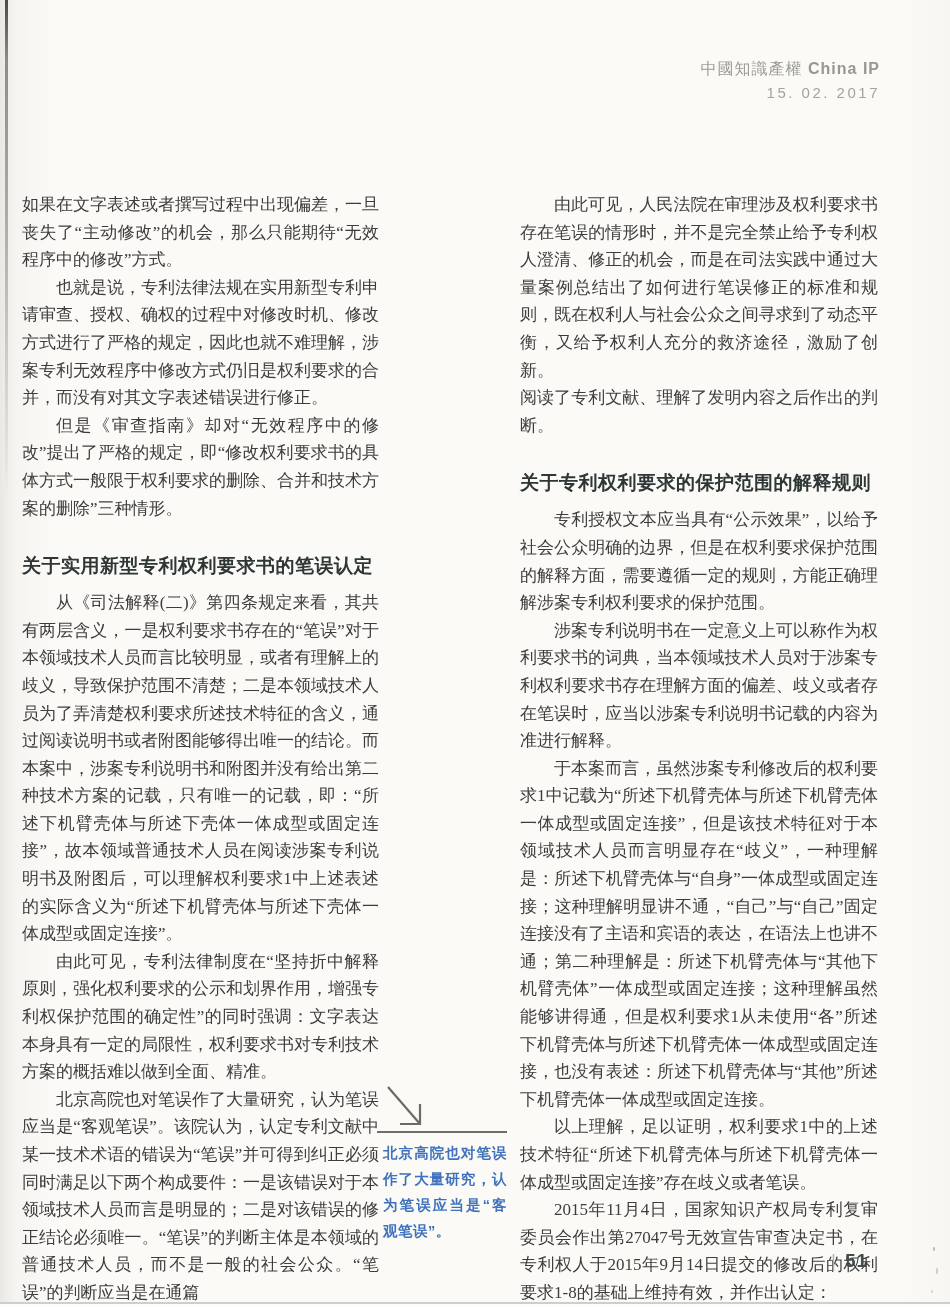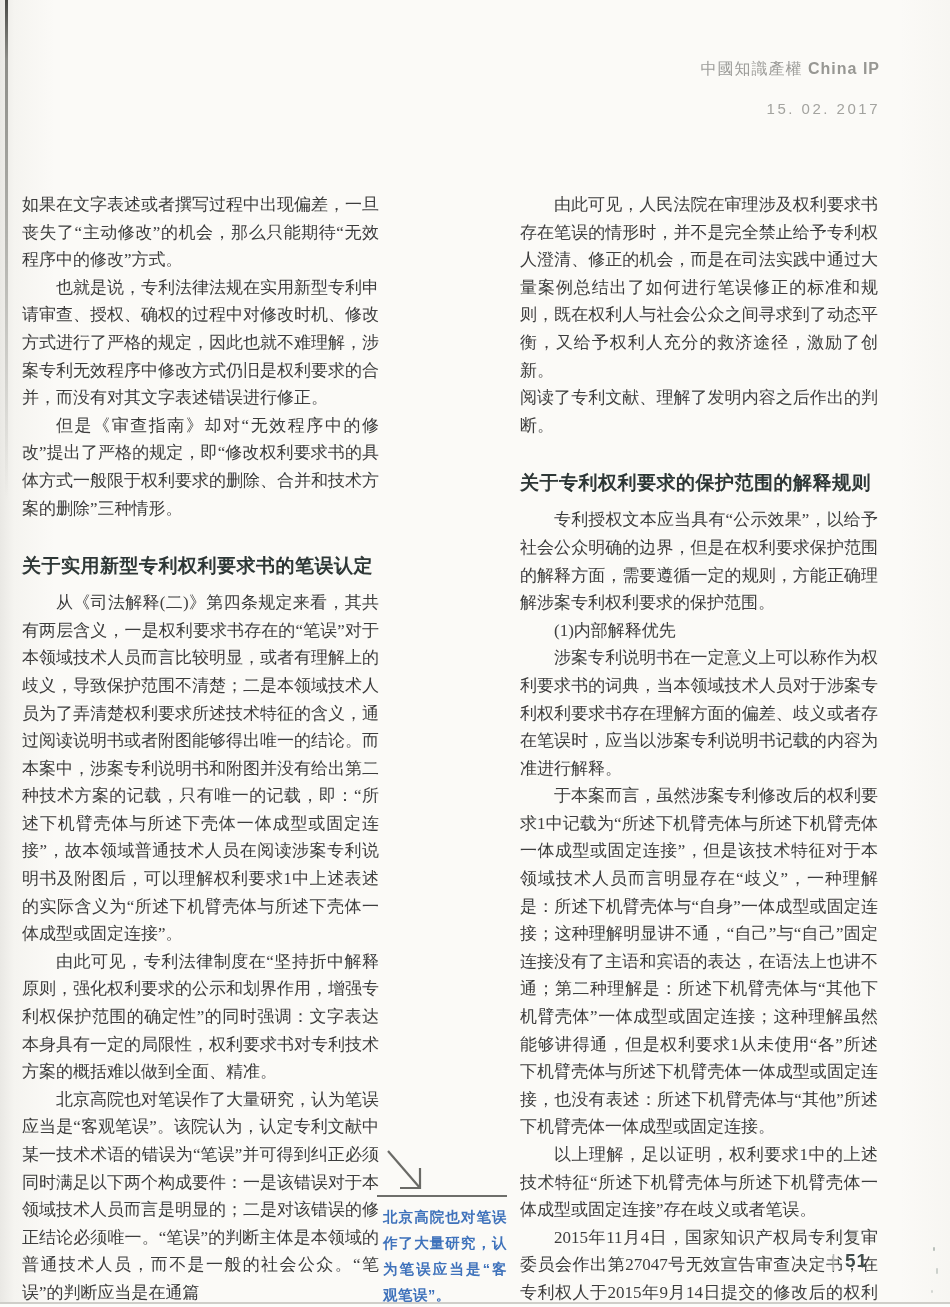--- a/index.html
+++ b/index.html
@@ -7,31 +7,31 @@
     width:950px;height:1307px;position:relative;overflow:hidden;
     background:linear-gradient(90deg,#e9e8e4 0px,#f5f4f0 14px,#fbfaf7 55px,#fbfaf7 900px,#f7f6f2 950px);
     font-family:"Liberation Serif", serif;
   }
   .left-edge-line{position:absolute;left:5px;top:0;width:3px;height:500px;
     background:linear-gradient(#4a4a46 0%,#8d8d88 12%,#aeaea9 45%,rgba(170,170,165,0) 100%);}
   .page-header{position:absolute;top:59px;right:70px;text-align:right;
     font-family:"Liberation Sans", sans-serif;}
   .magazine-line{font-size:16px;color:#9c9c99;letter-spacing:1px;}
   .magazine-en{font-weight:bold;color:#979793;}
-  .issue-date{font-size:15px;color:#a3a39f;letter-spacing:2.5px;margin-top:20px;}
+  .issue-date{font-size:15px;color:#a3a39f;letter-spacing:2.5px;margin-top:4px;}
 
   .col{position:absolute;top:191px;}
   .col-left{left:22px;width:357px;}
   .col-right{left:520px;width:358px;}
   p.body{margin:0;font-size:17px;line-height:27.6px;text-align:justify;color:#3d3d3d;}
   p.indent{text-indent:2em;}
   h2.section{font-family:"Liberation Sans", sans-serif;font-size:19px;font-weight:bold;
     color:#2e3736;margin:31px 0 10px 0;letter-spacing:0.5px;}
 
-  .pull-quote{position:absolute;left:383px;top:1149px;width:124px;
+  .pull-quote{position:absolute;left:383px;top:1085px;width:124px;
     font-family:"Liberation Sans", sans-serif;}
   .pq-arrow{display:block;margin-left:2px;}
   .pq-rule{width:130px;height:0;border-top:2px solid #6e6e6a;margin:0 0 7px -6px;}
   .pq-text{font-size:14.5px;font-weight:bold;color:#3f72bb;line-height:26px;
     text-align:justify;letter-spacing:0.5px;margin:0;}
 
   .page-number{position:absolute;left:831px;top:1250px;
     font-family:"Liberation Sans", sans-serif;font-size:19px;color:#434e4c;}
   .pn-sep{color:#b0b5b2;font-weight:normal;margin-right:9px;}
   .pn-num{font-weight:bold;letter-spacing:1px;}
@@ -73,21 +73,20 @@
   </svg>
   <div class="pq-rule"></div>
   <p class="pq-text">北京高院也对笔误作了大量研究，认为笔误应当是“客观笔误”。</p>
 </div>
 
 <div class="col col-right">
   <p class="body indent">由此可见，人民法院在审理涉及权利要求书存在笔误的情形时，并不是完全禁止给予专利权人澄清、修正的机会，而是在司法实践中通过大量案例总结出了如何进行笔误修正的标准和规则，既在权利人与社会公众之间寻求到了动态平衡，又给予权利人充分的救济途径，激励了创新。</p>
   <p class="body">阅读了专利文献、理解了发明内容之后作出的判断。</p>
   <h2 class="section">关于专利权利要求的保护范围的解释规则</h2>
   <p class="body indent">专利授权文本应当具有“公示效果”，以给予社会公众明确的边界，但是在权利要求保护范围的解释方面，需要遵循一定的规则，方能正确理解涉案专利权利要求的保护范围。</p>
-  <p class="body indent">(1)内部解释优先</p>
   <p class="body indent">涉案专利说明书在一定意义上可以称作为权利要求书的词典，当本领域技术人员对于涉案专利权利要求书存在理解方面的偏差、歧义或者存在笔误时，应当以涉案专利说明书记载的内容为准进行解释。</p>
   <p class="body indent">于本案而言，虽然涉案专利修改后的权利要求1中记载为“所述下机臂壳体与所述下机臂壳体一体成型或固定连接”，但是该技术特征对于本领域技术人员而言明显存在“歧义”，一种理解是：所述下机臂壳体与“自身”一体成型或固定连接；这种理解明显讲不通，“自己”与“自己”固定连接没有了主语和宾语的表达，在语法上也讲不通；第二种理解是：所述下机臂壳体与“其他下机臂壳体”一体成型或固定连接；这种理解虽然能够讲得通，但是权利要求1从未使用“各”所述下机臂壳体与所述下机臂壳体一体成型或固定连接，也没有表述：所述下机臂壳体与“其他”所述下机臂壳体一体成型或固定连接。</p>
   <p class="body indent">以上理解，足以证明，权利要求1中的上述技术特征“所述下机臂壳体与所述下机臂壳体一体成型或固定连接”存在歧义或者笔误。</p>
   <p class="body indent">2015年11月4日，国家知识产权局专利复审委员会作出第27047号无效宣告审查决定书，在专利权人于2015年9月14日提交的修改后的权利要求1-8的基础上维持有效，并作出认定：</p>
 
 </div>
 
 <div class="page-number">
   <span class="pn-sep">|</span><span class="pn-num">51</span>
 </div>

